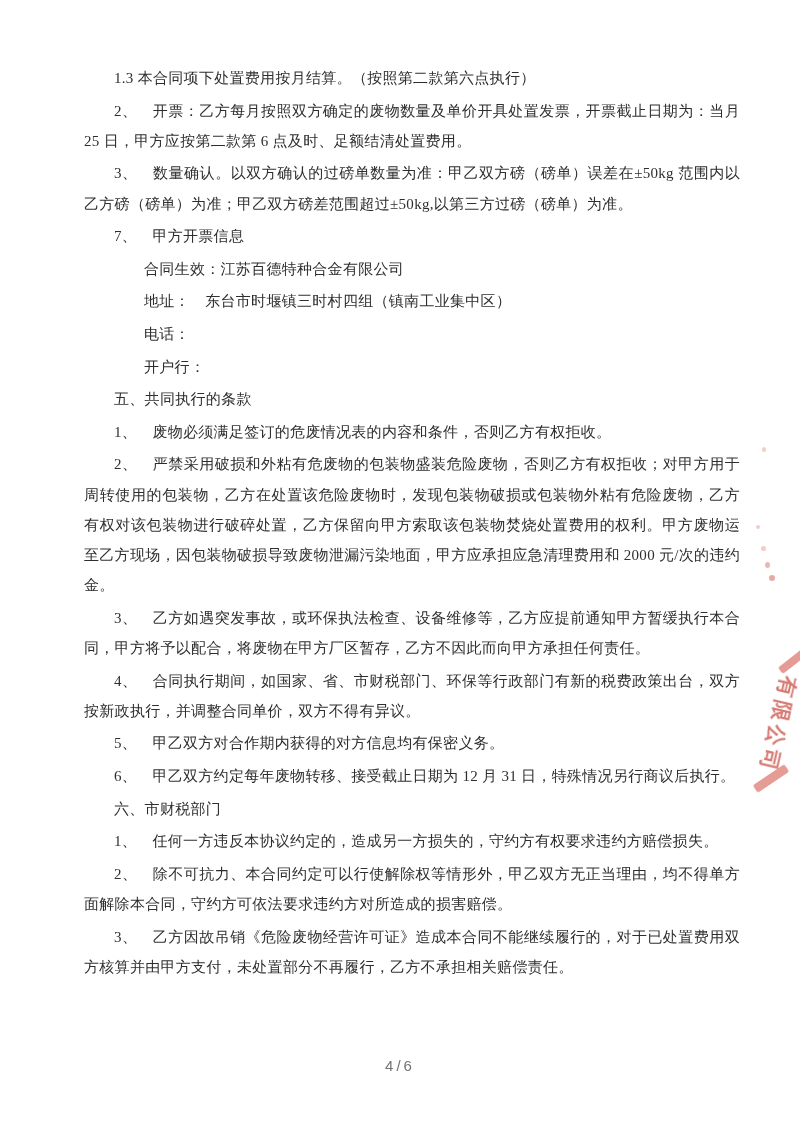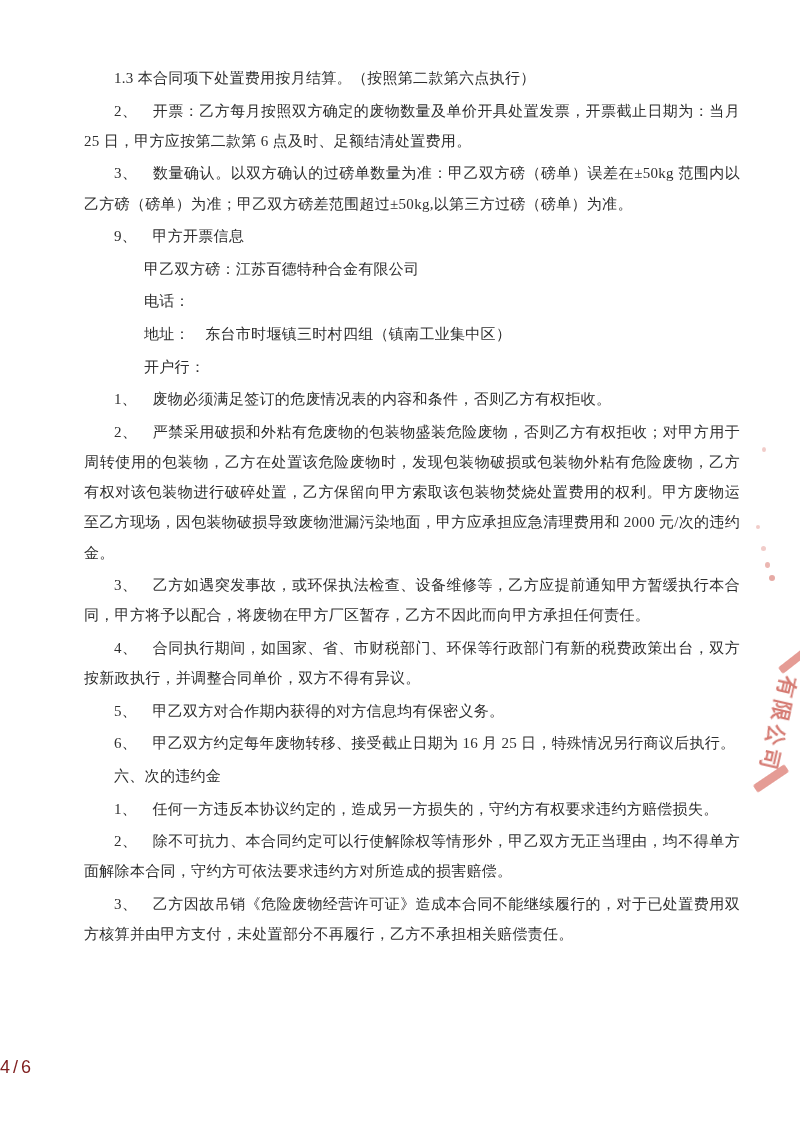--- a/index.html
+++ b/index.html
@@ -21,25 +21,25 @@
   .para{
     line-height:30.2px;
     margin:0 0 2.4px 0;
     text-indent:2em;
   }
   .para.sub{
     text-indent:4em;
   }
   .footer{
     position:absolute;left:0;right:0;top:1057px;
-    text-align:left;
+    text-align:center;
     font-family:"Liberation Sans","DejaVu Sans",sans-serif;
-    font-size:18px;
+    font-size:15px;
     letter-spacing:3px;
-    color:#7f1d1d;
+    color:#737373;
   }
   
   .seal-text{
     position:absolute;
     left:726px;top:711px;
     width:104px;
     text-align:center;
     font-size:21px;
     font-weight:bold;
     letter-spacing:4px;
@@ -69,32 +69,33 @@
 </style>
 </head>
 <body>
 
 <div class="page">
 
   <div class="content">
     <div class="para">1.3 本合同项下处置费用按月结算。（按照第二款第六点执行）</div>
     <div class="para">2、　开票：乙方每月按照双方确定的废物数量及单价开具处置发票，开票截止日期为：当月 25 日，甲方应按第二款第 6 点及时、足额结清处置费用。</div>
     <div class="para">3、　数量确认。以双方确认的过磅单数量为准：甲乙双方磅（磅单）误差在±50kg 范围内以乙方磅（磅单）为准；甲乙双方磅差范围超过±50kg,以第三方过磅（磅单）为准。</div>
-    <div class="para">9、　甲方开票信息</div>
-    <div class="para sub">甲乙双方磅：江苏百德特种合金有限公司</div>
+    <div class="para">7、　甲方开票信息</div>
+    <div class="para sub">合同生效：江苏百德特种合金有限公司</div>
+    <div class="para sub">地址：　东台市时堰镇三时村四组（镇南工业集中区）</div>
     <div class="para sub">电话：</div>
-    <div class="para sub">地址：　东台市时堰镇三时村四组（镇南工业集中区）</div>
     <div class="para sub">开户行：</div>
+    <div class="para">五、共同执行的条款</div>
     <div class="para">1、　废物必须满足签订的危废情况表的内容和条件，否则乙方有权拒收。</div>
     <div class="para">2、　严禁采用破损和外粘有危废物的包装物盛装危险废物，否则乙方有权拒收；对甲方用于周转使用的包装物，乙方在处置该危险废物时，发现包装物破损或包装物外粘有危险废物，乙方有权对该包装物进行破碎处置，乙方保留向甲方索取该包装物焚烧处置费用的权利。甲方废物运至乙方现场，因包装物破损导致废物泄漏污染地面，甲方应承担应急清理费用和 2000 元/次的违约金。</div>
     <div class="para">3、　乙方如遇突发事故，或环保执法检查、设备维修等，乙方应提前通知甲方暂缓执行本合同，甲方将予以配合，将废物在甲方厂区暂存，乙方不因此而向甲方承担任何责任。</div>
     <div class="para">4、　合同执行期间，如国家、省、市财税部门、环保等行政部门有新的税费政策出台，双方按新政执行，并调整合同单价，双方不得有异议。</div>
     <div class="para">5、　甲乙双方对合作期内获得的对方信息均有保密义务。</div>
-    <div class="para">6、　甲乙双方约定每年废物转移、接受截止日期为 16 月 25 日，特殊情况另行商议后执行。</div>
-    <div class="para">六、次的违约金</div>
+    <div class="para">6、　甲乙双方约定每年废物转移、接受截止日期为 12 月 31 日，特殊情况另行商议后执行。</div>
+    <div class="para">六、市财税部门</div>
     <div class="para">1、　任何一方违反本协议约定的，造成另一方损失的，守约方有权要求违约方赔偿损失。</div>
     <div class="para">2、　除不可抗力、本合同约定可以行使解除权等情形外，甲乙双方无正当理由，均不得单方面解除本合同，守约方可依法要求违约方对所造成的损害赔偿。</div>
     <div class="para">3、　乙方因故吊销《危险废物经营许可证》造成本合同不能继续履行的，对于已处置费用双方核算并由甲方支付，未处置部分不再履行，乙方不承担相关赔偿责任。</div>
   </div>
 
   <div class="seal-stroke s1"></div>
   <div class="seal-text">有限公司</div>
   <div class="seal-stroke s2"></div>
   <div class="seal-dot d1"></div>
   <div class="seal-dot d2"></div>

